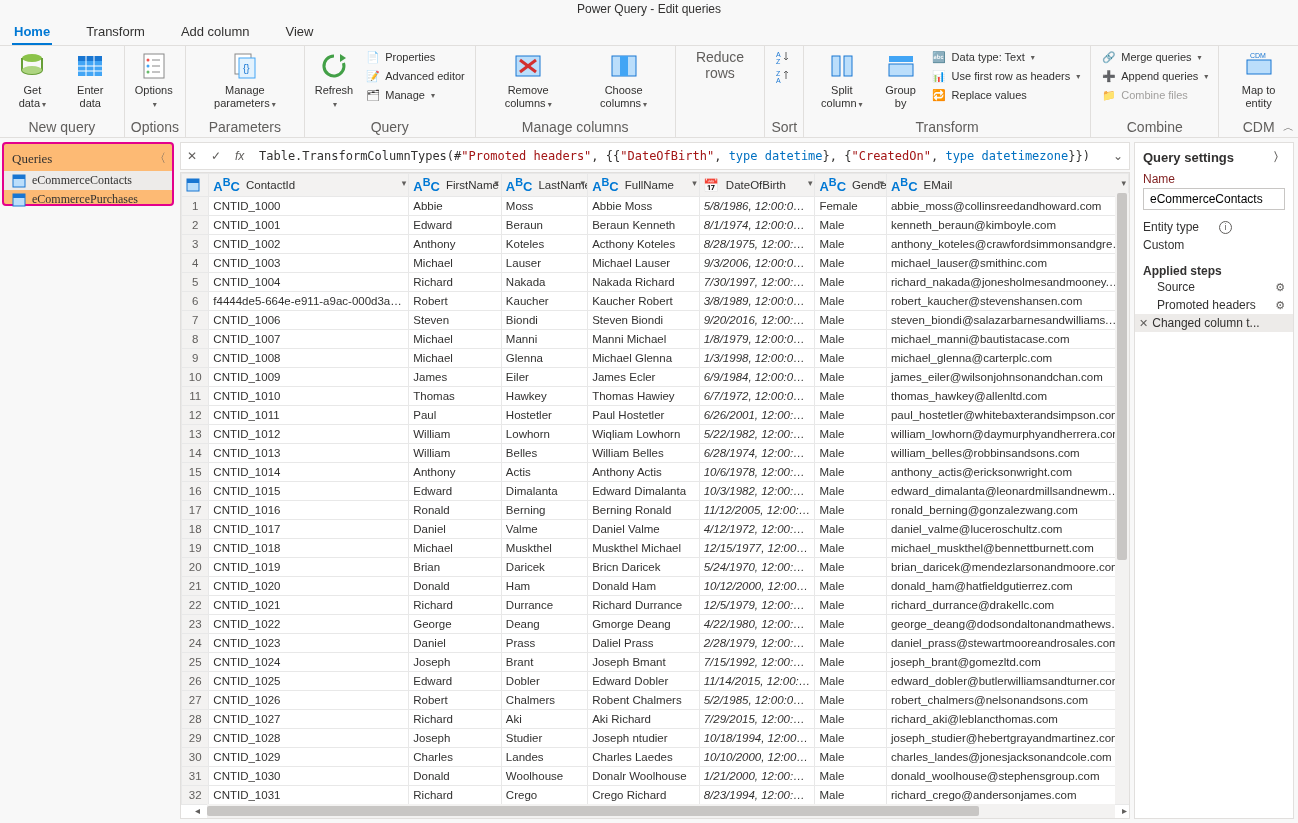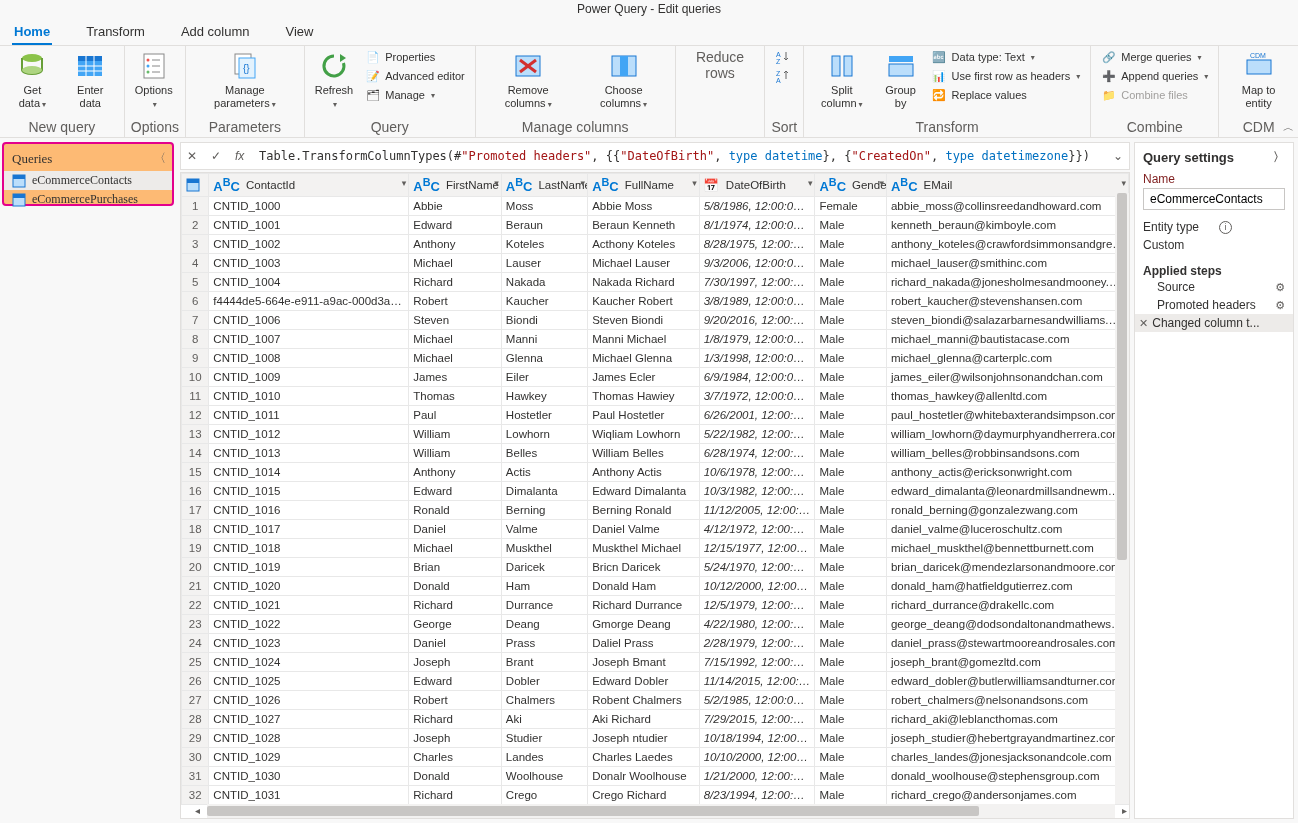--- a/index.html
+++ b/index.html
@@ -512,21 +512,21 @@
               <td class="date">6/9/1984, 12:00:00 AM</td>
               <td>Male</td>
               <td>james_eiler@wilsonjohnsonandchan.com</td>
             </tr>
             <tr>
               <td class="rownum">11</td>
               <td>CNTID_1010</td>
               <td>Thomas</td>
               <td>Hawkey</td>
               <td>Thomas Hawiey</td>
-              <td class="date">3/7/1972, 12:00:00 AM</td>
+              <td class="date">6/7/1972, 12:00:00 AM</td>
               <td>Male</td>
               <td>thomas_hawkey@allenltd.com</td>
             </tr>
             <tr>
               <td class="rownum">12</td>
               <td>CNTID_1011</td>
               <td>Paul</td>
               <td>Hostetler</td>
               <td>Paul Hostetler</td>
               <td class="date">6/26/2001, 12:00:00 AM</td>

